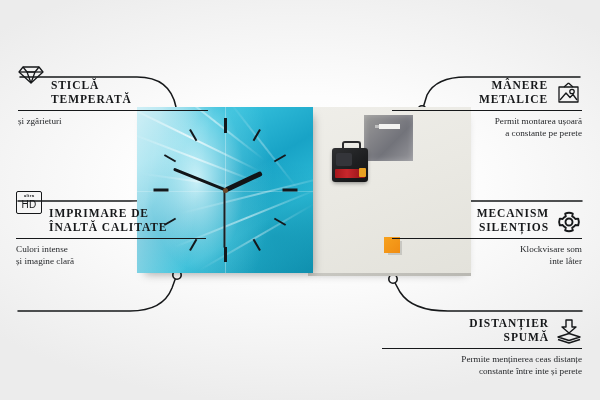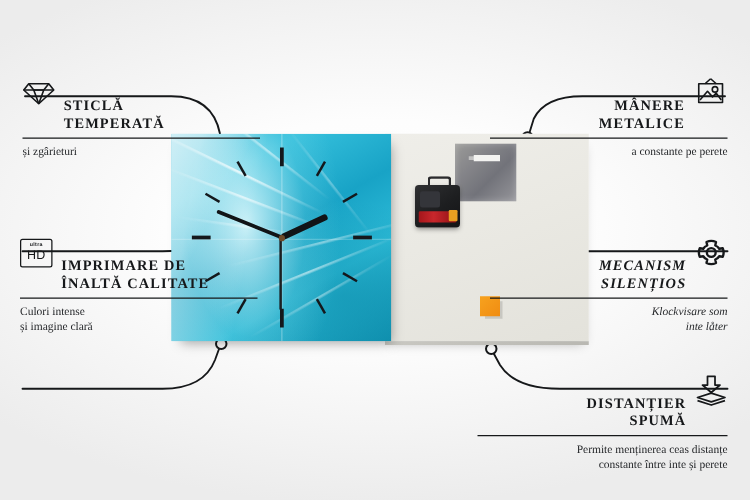--- a/index.html
+++ b/index.html
@@ -210,21 +210,21 @@
     width: 190px;
   }
   .callout.left  { text-align: left; }
   .callout.right { text-align: right; }
 
   .callout-head {
     display: flex;
     align-items: center;
     gap: 7px;
   }
-  .callout.right .callout-head { justify-content: flex-end; }
+  .callout.right .callout-head { justify-content: flex-end; align-items: flex-end; }
 
   .callout-title {
     font-family: "Liberation Serif", serif;
     font-size: 11.5px;
     font-weight: bold;
     letter-spacing: 0.9px;
     color: #16181a;
     line-height: 1.22;
     text-transform: uppercase;
     margin-top: 36px;
@@ -410,25 +410,26 @@
         <g fill="none" stroke="#16181a" stroke-width="1.3" stroke-linejoin="round">
           <path d="M13.5,1 L9,5 M13.5,1 L18,5"></path>
           <rect x="4" y="5" width="19" height="15"></rect>
           <path d="M5,18 L11,11 L15,15.5 L18,12.5 L22,18"></path>
           <circle cx="17" cy="9.5" r="2.2"></circle>
         </g>
       </svg>
     </div>
     <div class="callout-rule"></div>
     <div class="callout-sub">
+      <div>Permit montarea ușoară</div>
       <div>a constante pe perete</div>
     </div>
   </div>
 
-  <div class="callout right" style="left:392px; top:170px;font-style:italic;">
+  <div class="callout right" style="left:392px; top:170px;">
     <div class="callout-head">
       <div class="callout-title">
         <div>MECANISM</div>
         <div>SILENȚIOS</div>
       </div>
       <svg class="icon" width="26" height="24" viewBox="0 0 26 24">
         <g fill="none" stroke="#16181a" stroke-width="1.9" stroke-linecap="round" stroke-linejoin="round">
           <path d="M16.8,3.6 A9,9 0 0 0 9.2,3.6 L9.8,6.4 A6.4,6.4 0 0 0 6.6,9.0 L3.8,8.6
                    A9,9 0 0 0 3.8,15.4 L6.6,15.0 A6.4,6.4 0 0 0 9.8,17.6 L9.2,20.4
                    A9,9 0 0 0 16.8,20.4 L16.2,17.6 A6.4,6.4 0 0 0 19.4,15.0 L22.2,15.4

